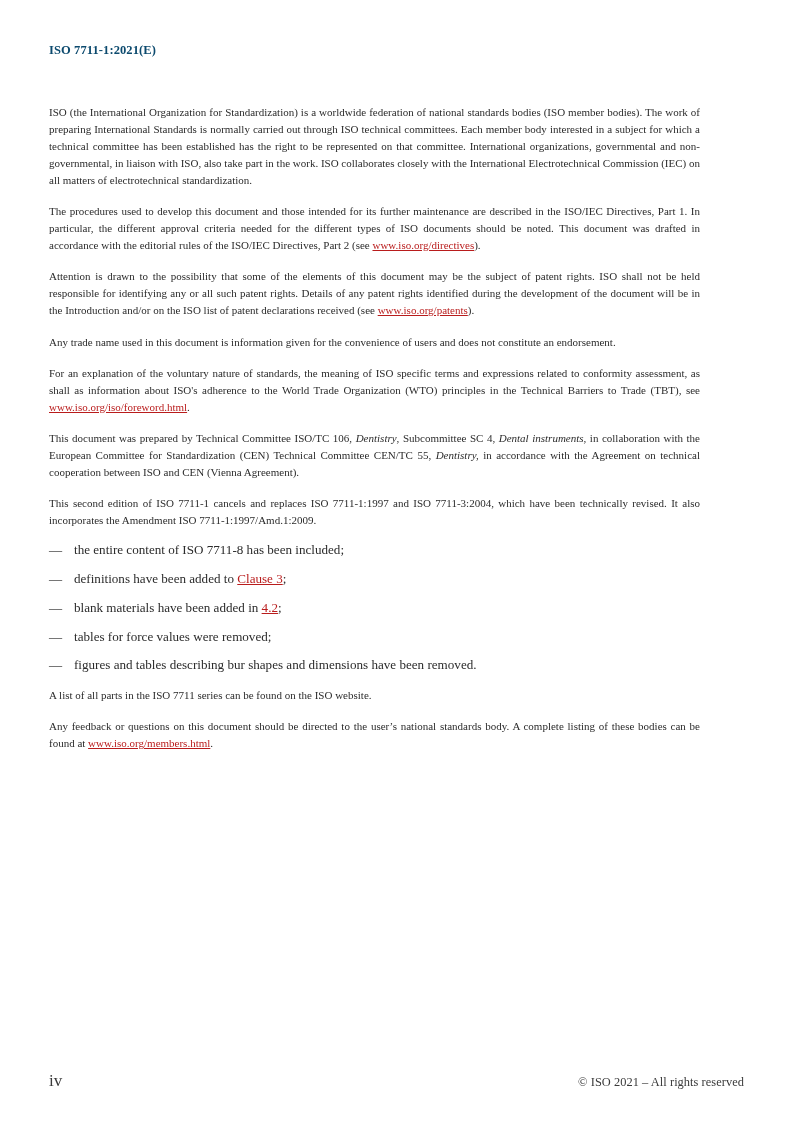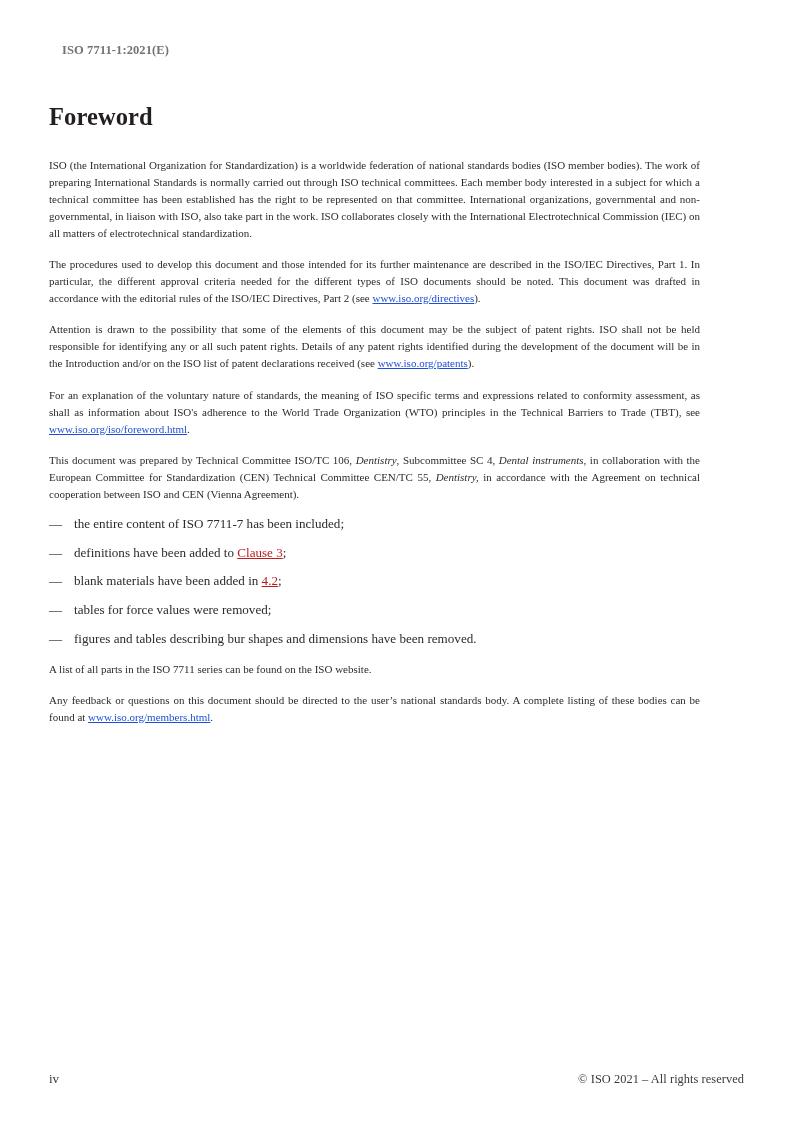--- a/index.html
+++ b/index.html
@@ -15,26 +15,26 @@
     margin: 0 auto;
     overflow: hidden;
     font-family: "Liberation Serif", "DejaVu Serif", serif;
     color: #231f20;
     -webkit-font-smoothing: antialiased;
   }
 
   
   .running-head {
     position: absolute;
-    left: 62px;
+    left: 49px;
     top: 43px;
     font-size: 12.5px;
     font-weight: bold;
     letter-spacing: 0.1px;
-    color: #737373;
+    color: #0c4a6e;
   }
 
   
   .content {
     position: absolute;
     left: 49px;
     top: 104px;
     width: 651px;
   }
 
@@ -72,21 +72,21 @@
     color: #2b2b2b;
     text-align: left;
   }
   .dash-list li .dash {
     position: absolute;
     left: 0;
     top: 0;
   }
 
   a.doclink {
-    color: #1d4ed8;
+    color: #b91c1c;
     text-decoration: underline;
     text-underline-offset: 1px;
   }
   a.xref {
     color: #b91c1c;
     text-decoration: underline;
     text-underline-offset: 1px;
   }
   em.it {
   }
@@ -96,51 +96,52 @@
     position: absolute;
     left: 49px;
     right: 49px;
     top: 1071px;
     display: flex;
     justify-content: space-between;
     align-items: baseline;
     font-size: 12.4px;
     color: #3a3a3a;
   }
-  .footer .page-num { font-size: 13px; }
+  .footer .page-num { font-size: 17px; }
   .footer .copyright { font-size: 12.4px; letter-spacing: 0.05px; text-align: right; }
 </style>
 </head>
 <body>
 
 <div class="page">
 
   <div class="running-head">ISO 7711-1:2021(E)</div>
 
   <div class="content">
 
-    <h1 class="foreword">Foreword</h1>
 
     <p class="body-par">ISO (the International Organization for Standardization) is a worldwide federation of national standards bodies (ISO member bodies). The work of preparing International Standards is normally carried out through ISO technical committees. Each member body interested in a subject for which a technical committee has been established has the right to be represented on that committee. International organizations, governmental and non-governmental, in liaison with ISO, also take part in the work. ISO collaborates closely with the International Electrotechnical Commission (IEC) on all matters of electrotechnical standardization.</p>
 
     <p class="body-par"><span>The procedures used to develop this document and those intended for its further maintenance are described in the ISO/IEC Directives, Part 1. In particular, the different approval criteria needed for the different types of ISO documents should be noted. This document was drafted in accordance with the editorial rules of the ISO/IEC Directives, Part 2 (see </span><a class="doclink" href="#">www.iso.org/directives</a><span>).</span></p>
 
     <p class="body-par"><span>Attention is drawn to the possibility that some of the elements of this document may be the subject of patent rights. ISO shall not be held responsible for identifying any or all such patent rights. Details of any patent rights identified during the development of the document will be in the Introduction and/or on the ISO list of patent declarations received (see </span><a class="doclink" href="#">www.iso.org/patents</a><span>).</span></p>
 
+    <p class="body-par">Any trade name used in this document is information given for the convenience of users and does not constitute an endorsement.</p>
 
     <p class="body-par"><span>For an explanation of the voluntary nature of standards, the meaning of ISO specific terms and expressions related to conformity assessment, as shall as information about ISO's adherence to the World Trade Organization (WTO) principles in the Technical Barriers to Trade (TBT), see </span><a class="doclink" href="#">www.iso.org/iso/foreword.html</a><span>.</span></p>
 
     <p class="body-par"><span>This document was prepared by Technical Committee ISO/TC 106, </span><em class="it">Dentistry</em><span>, Subcommittee SC 4, </span><em class="it">Dental instruments</em><span>, in collaboration with the European Committee for Standardization (CEN) Technical Committee CEN/TC 55, </span><em class="it">Dentistry,</em><span> in accordance with the Agreement on technical cooperation between ISO and CEN (Vienna Agreement).</span></p>
 
+    <p class="body-par">This second edition of ISO 7711-1 cancels and replaces ISO 7711-1:1997 and ISO 7711-3:2004, which have been technically revised. It also incorporates the Amendment ISO 7711-1:1997/Amd.1:2009.</p>
 
 
     <ul class="dash-list">
       <li>
         <span class="dash">—</span>
-        <span>the entire content of ISO 7711-7 has been included;</span>
+        <span>the entire content of ISO 7711-8 has been included;</span>
       </li>
       <li>
         <span class="dash">—</span>
         <span>definitions have been added to </span><a class="xref" href="#">Clause 3</a><span>;</span>
       </li>
       <li>
         <span class="dash">—</span>
         <span>blank materials have been added in </span><a class="xref" href="#">4.2</a><span>;</span>
       </li>
       <li>

